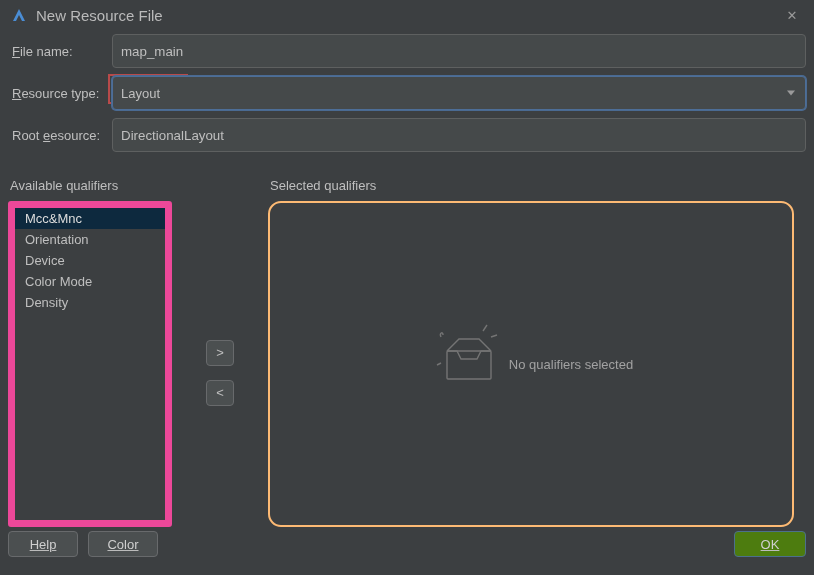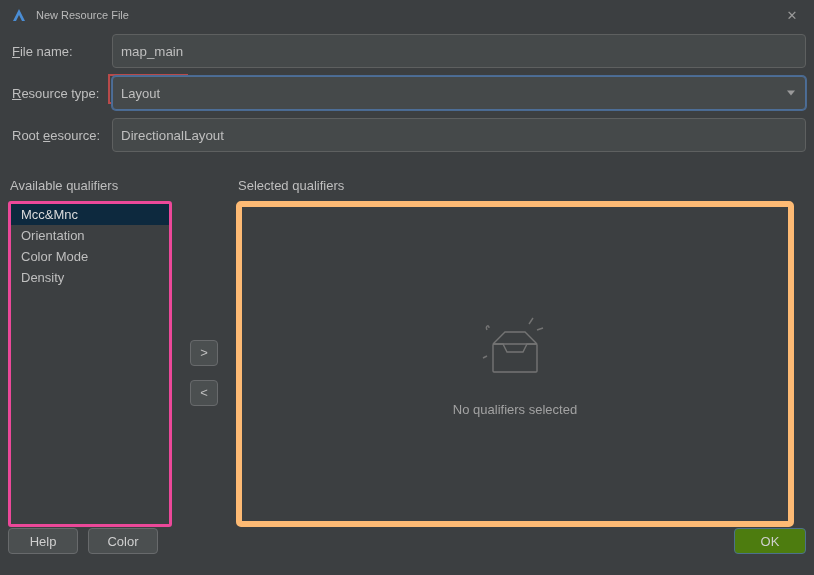--- a/index.html
+++ b/index.html
@@ -13,21 +13,21 @@
       flex-direction: column;
     }
     .titlebar {
       height: 30px;
       display: flex;
       align-items: center;
       padding: 0 10px;
       color: #bababa;
     }
     .titlebar .app-icon { width: 18px; height: 18px; margin-right: 8px; display: flex; align-items: center; justify-content: center; }
-    .titlebar .title { flex: 1; font-size: 11px; }
+    .titlebar .title { flex: 1; font-size: 15px; }
     .titlebar .close { width: 24px; text-align: center; color: #999; cursor: pointer; }
 
     .form-area { padding: 4px 8px 0 8px; }
     .form-row { display: flex; align-items: center; margin-bottom: 8px; }
     .form-label { width: 104px; padding-left: 4px; color: #bfbfbf; }
     .form-label u { text-decoration: underline; }
     .text-input, .select-input {
       flex: 1;
       height: 26px;
       background: #45494a;
@@ -57,31 +57,31 @@
       width: 0; height: 0;
       border-left: 4px solid transparent;
       border-right: 4px solid transparent;
       border-top: 5px solid #9a9a9a;
     }
 
     .qualifiers-area {
       flex: 1;
       padding: 18px 20px 4px 8px;
       display: flex;
-      gap: 16px;
+      gap: 32px;
       min-height: 0;
     }
     .col-available { width: 164px; display: flex; flex-direction: column; }
     .col-buttons { width: 32px; display: flex; flex-direction: column; justify-content: center; gap: 14px; align-items: center; padding-top: 40px;}
     .col-selected { flex: 1; display: flex; flex-direction: column; }
     .col-header { color: #bfbfbf; margin-bottom: 8px; padding-left: 2px; }
 
     .listbox {
       flex: 1;
-      border: 3px solid #ec4899;
+      border: 7px solid #ec4899;
       background: #3c3f41;
       border-radius: 3px;
       overflow: hidden;
     }
     .list-item {
       padding: 3px 10px;
       color: #bfbfbf;
     }
     .list-item.selected {
       background: #0d293e;
@@ -94,36 +94,36 @@
       background: #4b4f50;
       border-radius: 4px;
       color: #bfbfbf;
       display: flex; align-items: center; justify-content: center;
       cursor: pointer;
       font-size: 13px;
     }
 
     .empty-panel {
       flex: 1;
-      border: 6px solid #fdba74;
-      border-radius: 5px;
-      display: flex;
-      flex-direction: column;
+      border: 2px solid #fdba74;
+      border-radius: 13px;
+      display: flex;
       align-items: center;
       justify-content: center;
       color: #868686;
     }
     .empty-panel svg { margin-bottom: 20px; }
     .empty-text { color: #a2a2a2; }
 
     .footer {
       height: 44px;
       display: flex;
-      align-items: flex-end;
-      padding: 0 8px 21px 8px;
+      align-items: flex-start;
+      padding: 0 8px 0 8px;
+      text-decoration: underline;
     }
     .footer-spacer { flex: 1; }
     .btn {
       min-width: 70px;
       height: 26px;
       border: 1px solid #686a6c;
       background: #4b4f50;
       border-radius: 4px;
       color: #cfcfcf;
       display: flex; align-items: center; justify-content: center;
@@ -171,20 +171,21 @@
     <input class="text-input" value="DirectionalLayout" style="">
   </div>
 </div>
 
 <div class="qualifiers-area">
   <div class="col-available">
     <div class="col-header">Available qualifiers</div>
     <div class="listbox">
       <div class="list-item selected">Mcc&amp;Mnc</div>
       <div class="list-item">Orientation</div>
+      <div class="list-item">Device</div>
       <div class="list-item">Color Mode</div>
       <div class="list-item">Density</div>
     </div>
   </div>
   <div class="col-buttons">
     <div class="arrow-btn">&gt;</div>
     <div class="arrow-btn">&lt;</div>
   </div>
   <div class="col-selected">
     <div class="col-header">Selected qualifiers</div>

